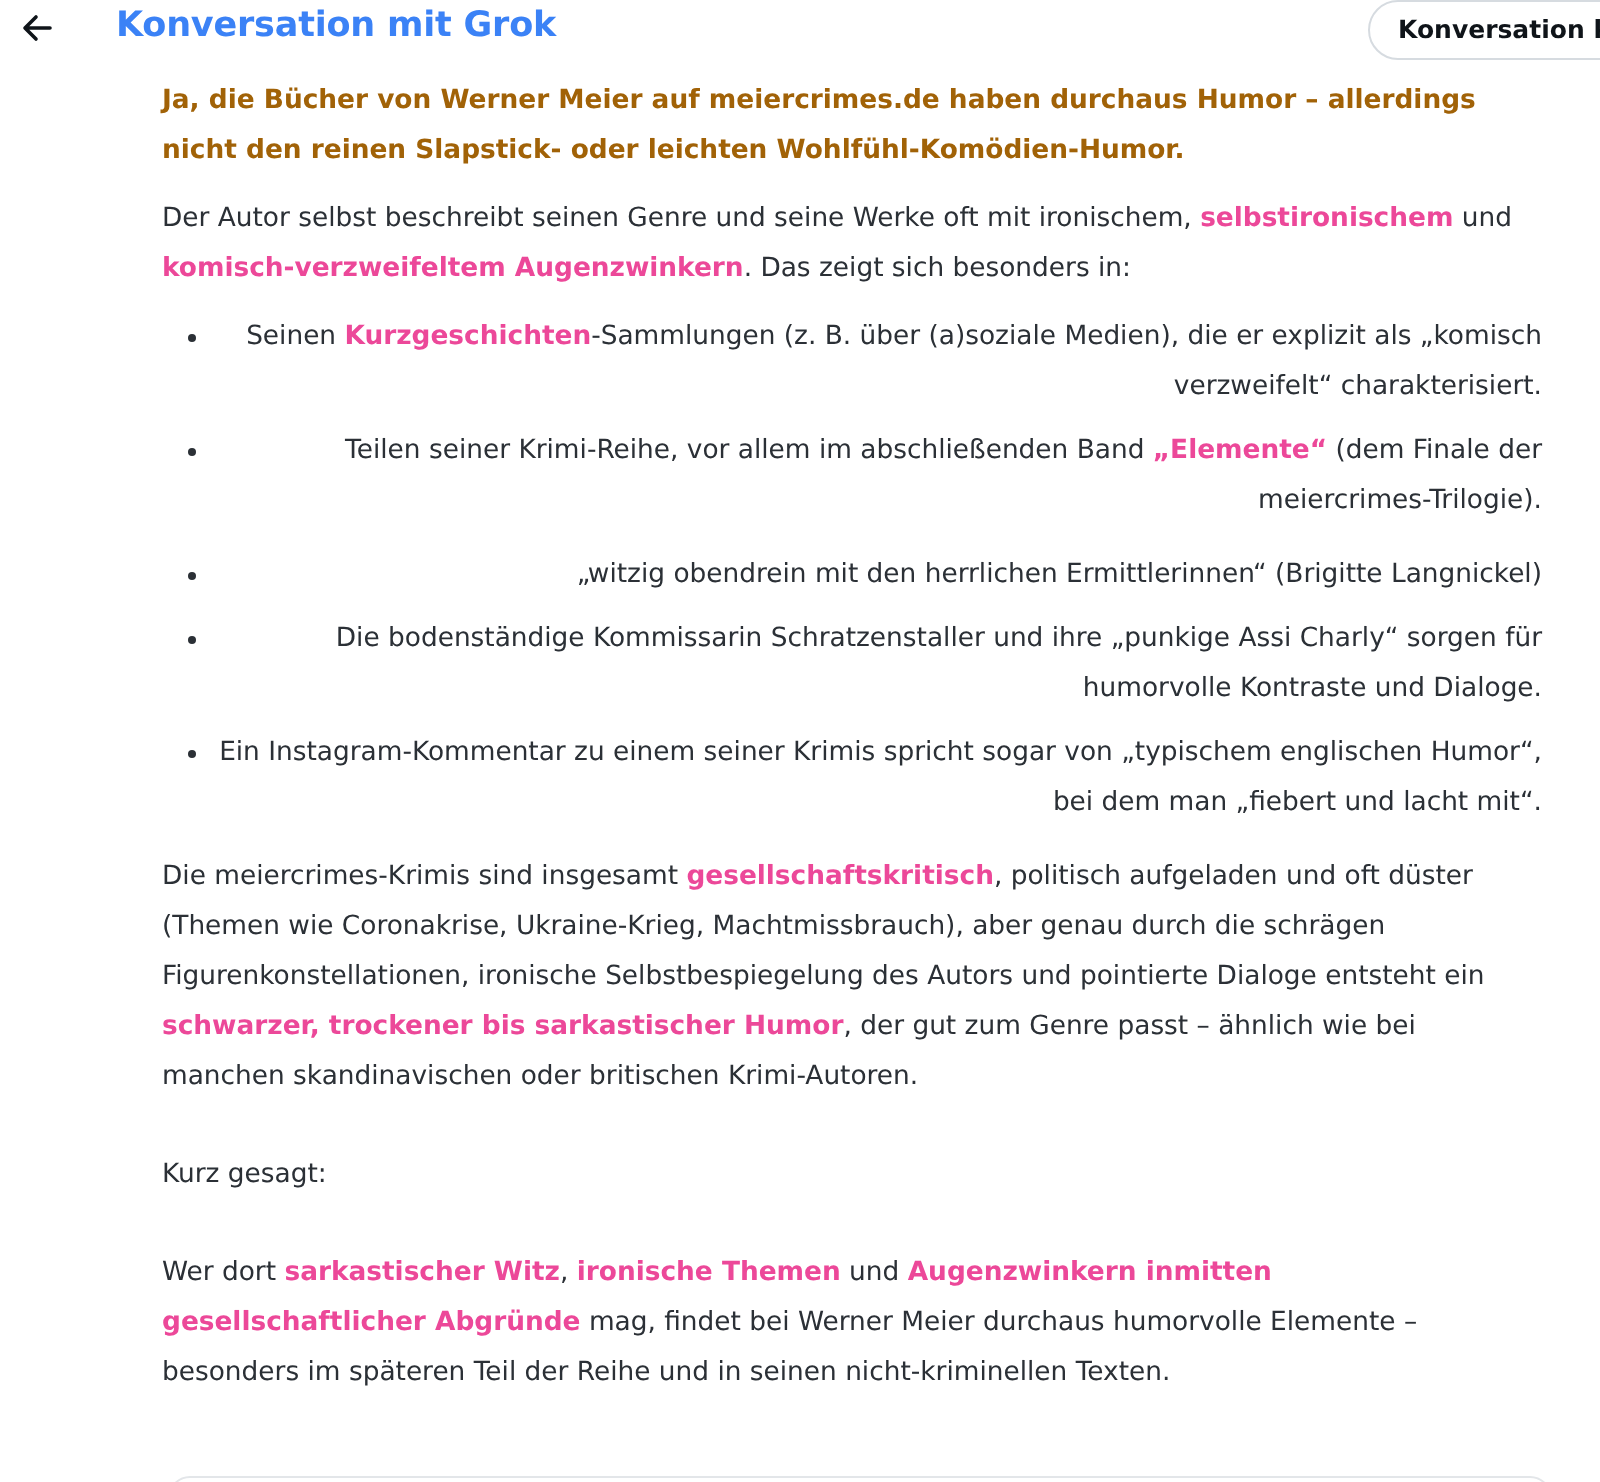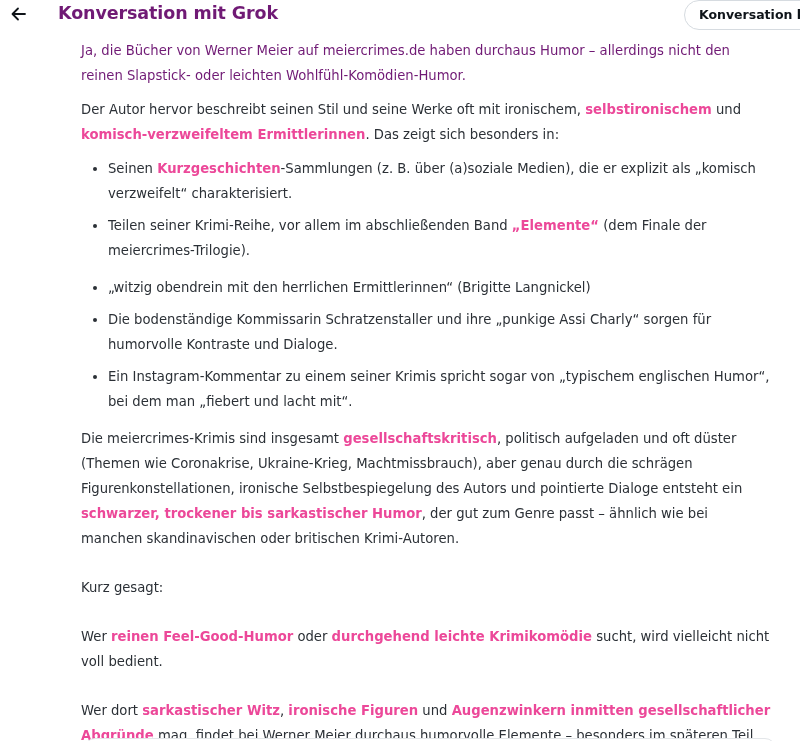--- a/index.html
+++ b/index.html
@@ -1,67 +1,66 @@
 <!DOCTYPE html>
 <html><head>
   <meta charset="utf-8">
   <style>
     html, body { margin: 0; padding: 0; background: #ffffff; }
     body { width: 800px; height: 741px; overflow: hidden; position: relative;
            font-family: "DejaVu Sans", "Liberation Sans", sans-serif; color: #0f1419; }
     .header { position: absolute; left: 0; top: 0; width: 800px; height: 30px; }
     .back { position: absolute; left: 8px; top: 3px; width: 22px; height: 22px; cursor: pointer; }
     .title { position: absolute; left: 58px; top: 3px; font-size: 17.5px; font-weight: bold;
-             letter-spacing: -0.1px; color: #701a75; white-space: nowrap; }
+             letter-spacing: -0.1px; color: #3b82f6; white-space: nowrap; }
     .copy-btn { position: absolute; left: 684px; top: 0px; height: 28px; padding: 0 14px;
                 border: 1px solid #d6dbe0; border-radius: 16px; background: #fff;
                 font-size: 12.5px; font-weight: bold; color: #0f1419; line-height: 28px;
                 white-space: nowrap; cursor: pointer; font-family: "DejaVu Sans", sans-serif; }
     .content { position: absolute; left: 81px; top: 38px; width: 690px; font-size: 13.2px;
                line-height: 25px; color: #2b3036; }
     .content b { color: #ec4899; font-weight: bold; }
     p { margin: 0 0 9px 0; }
     ul { margin: 0 0 12px 0; padding-left: 27px; }
-    li { margin-bottom: 7px; }
+    li { margin-bottom: 7px; text-align: right; }
     li::marker { color: #2b3036; }
-    .lead { color: #701a75; font-weight: normal; }
+    .lead { color: #a16207; font-weight: bold; }
     .tight { margin-bottom: 0; margin-top: 24px; }
     .bottom-card { position: absolute; left: 84px; top: 738px; width: 690px; height: 20px;
                    border: 1px solid #e3e6e9; border-radius: 14px; background: #fff; }
   </style>
 </head>
 <body>
 
 <div class="header">
   <span class="back">
     <svg width="22" height="22" viewBox="0 0 22 22">
       <path d="M17 11H5 M10 5.5L4.5 11L10 16.5" stroke="#0f1419" stroke-width="1.8" fill="none" stroke-linecap="round" stroke-linejoin="round"></path>
     </svg>
   </span>
   <div class="title">Konversation mit Grok</div>
   <div class="copy-btn">Konversation kop</div>
 </div>
 
 <div class="content">
   <p class="lead">Ja, die Bücher von Werner Meier auf meiercrimes.de haben durchaus Humor – allerdings nicht den reinen Slapstick- oder leichten Wohlfühl-Komödien-Humor.</p>
 
-  <p><span>Der Autor hervor beschreibt seinen Stil und seine Werke oft mit ironischem, </span><b>selbstironischem</b><span> und </span><b>komisch-verzweifeltem Ermittlerinnen</b><span>. Das zeigt sich besonders in:</span></p>
+  <p><span>Der Autor selbst beschreibt seinen Genre und seine Werke oft mit ironischem, </span><b>selbstironischem</b><span> und </span><b>komisch-verzweifeltem Augenzwinkern</b><span>. Das zeigt sich besonders in:</span></p>
 
   <ul>
     <li><span>Seinen </span><b>Kurzgeschichten</b><span>-Sammlungen (z. B. über (a)soziale Medien), die er explizit als „komisch verzweifelt“ charakterisiert.</span></li>
     <li><span>Teilen seiner Krimi-Reihe, vor allem im abschließenden Band </span><b>„Elemente“</b><span> (dem Finale der meiercrimes-Trilogie).</span></li>
   </ul>
 
 
   <ul>
     <li>„witzig obendrein mit den herrlichen Ermittlerinnen“ (Brigitte Langnickel)</li>
     <li>Die bodenständige Kommissarin Schratzenstaller und ihre „punkige Assi Charly“ sorgen für humorvolle Kontraste und Dialoge.</li>
     <li>Ein Instagram-Kommentar zu einem seiner Krimis spricht sogar von „typischem englischen Humor“, bei dem man „fiebert und lacht mit“.</li>
   </ul>
 
   <p><span>Die meiercrimes-Krimis sind insgesamt </span><b>gesellschaftskritisch</b><span>, politisch aufgeladen und oft düster (Themen wie Coronakrise, Ukraine-Krieg, Machtmissbrauch), aber genau durch die schrägen Figurenkonstellationen, ironische Selbstbespiegelung des Autors und pointierte Dialoge entsteht ein </span><b>schwarzer, trockener bis sarkastischer Humor</b><span>, der gut zum Genre passt – ähnlich wie bei manchen skandinavischen oder britischen Krimi-Autoren.</span></p>
 
   <p class="tight">Kurz gesagt:</p>
-  <p class="tight"><span>Wer </span><b>reinen Feel-Good-Humor</b><span> oder </span><b>durchgehend leichte Krimikomödie</b><span> sucht, wird vielleicht nicht voll bedient.</span></p>
-  <p class="tight"><span>Wer dort </span><b>sarkastischer Witz</b><span>, </span><b>ironische Figuren</b><span> und </span><b>Augenzwinkern inmitten gesellschaftlicher Abgründe</b><span> mag, findet bei Werner Meier durchaus humorvolle Elemente – besonders im späteren Teil der Reihe und in seinen nicht-kriminellen Texten.</span></p>
+  <p class="tight"><span>Wer dort </span><b>sarkastischer Witz</b><span>, </span><b>ironische Themen</b><span> und </span><b>Augenzwinkern inmitten gesellschaftlicher Abgründe</b><span> mag, findet bei Werner Meier durchaus humorvolle Elemente – besonders im späteren Teil der Reihe und in seinen nicht-kriminellen Texten.</span></p>
 </div>
 
 <div class="bottom-card"></div>
 
 </body></html>

